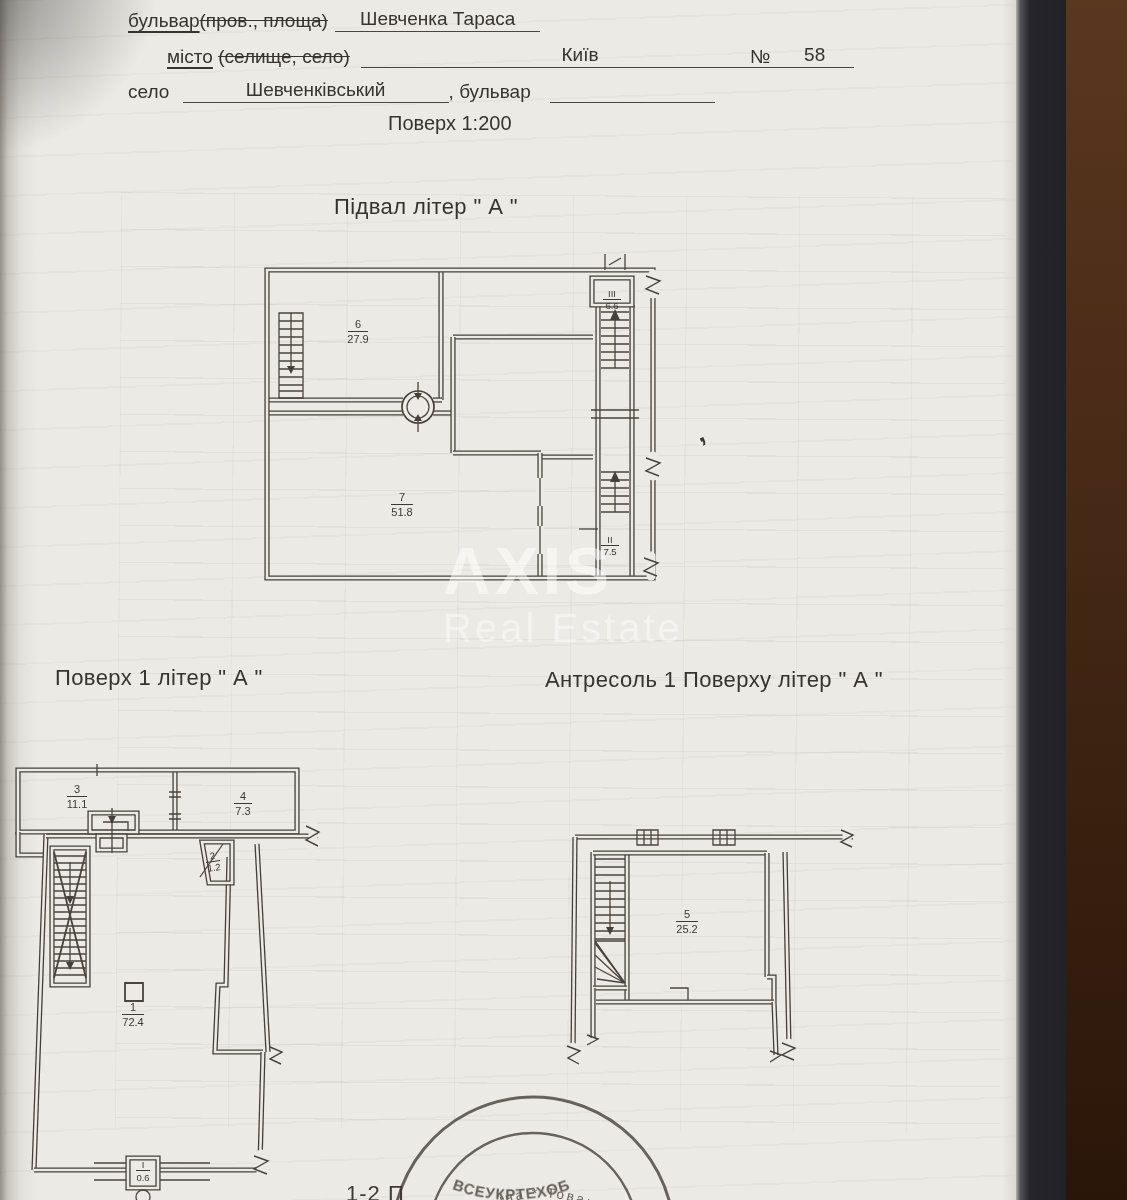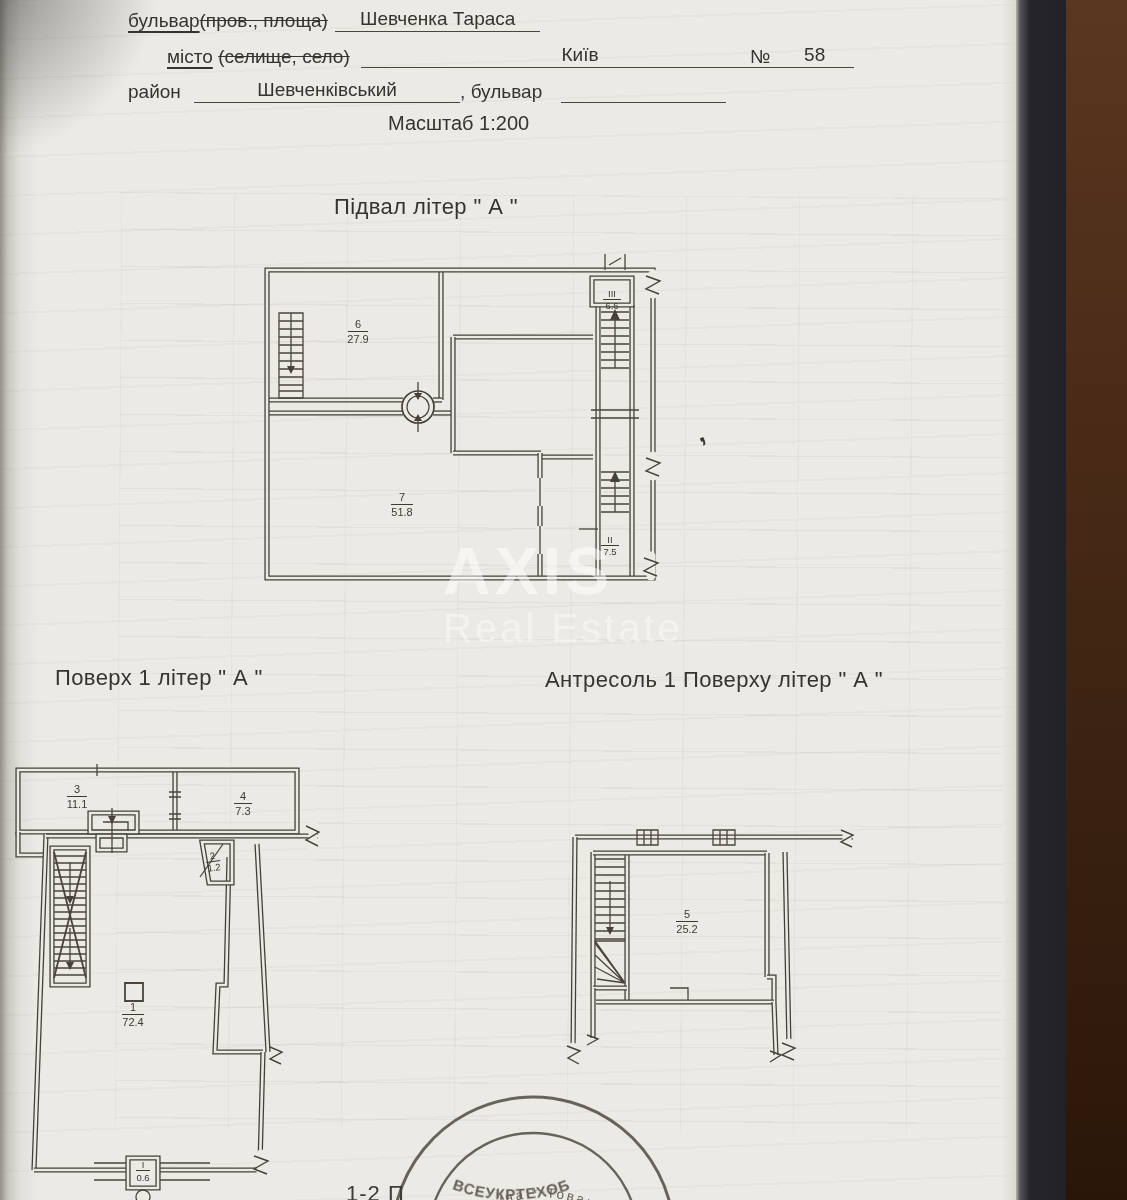--- a/index.html
+++ b/index.html
@@ -57,25 +57,25 @@
     </div>
     <div class="hrow" style="left:750px;top:8px;margin-top:36px;">
       <span>№</span>
       <span class="fill" style="width:78px;">58</span>
     </div>
     <div class="hrow" style="left:128px;top:44px;margin-left:39px;">
       <span class="u">місто</span> <span class="strike">(селище, село)</span>
       <span class="fill" style="width:438px;margin-left:6px;">Київ</span>
     </div>
     <div class="hrow" style="left:128px;top:79px;">
-      <span>район</span>
+      <span>село</span>
       <span class="fill" style="width:266px;margin-left:8px;">Шевченківський</span><span>, бульвар</span>
       <span class="fill" style="width:165px;margin-left:14px;"></span>
     </div>
-    <div class="hrow" style="left:388px;top:112px;font-size:20px;">Масштаб 1:200</div>
+    <div class="hrow" style="left:388px;top:112px;font-size:20px;">Поверх 1:200</div>
 
     <div class="title" style="left:334px;top:194px;">Підвал літер " А "</div>
     <div class="title" style="left:55px;top:665px;">Поверх 1 літер " А "</div>
     <div class="title" style="left:545px;top:667px;">Антресоль 1 Поверху літер " А "</div>
 
     <svg class="plan" style="left:255px;top:250px;" width="420" height="340" viewBox="0 0 420 340">
       <g>
         <path class="wd" d="M186,20 V150"></path>
           <path class="wl" d="M186,20 V150"></path>
         <path class="wd" d="M12,150 H148"></path>

